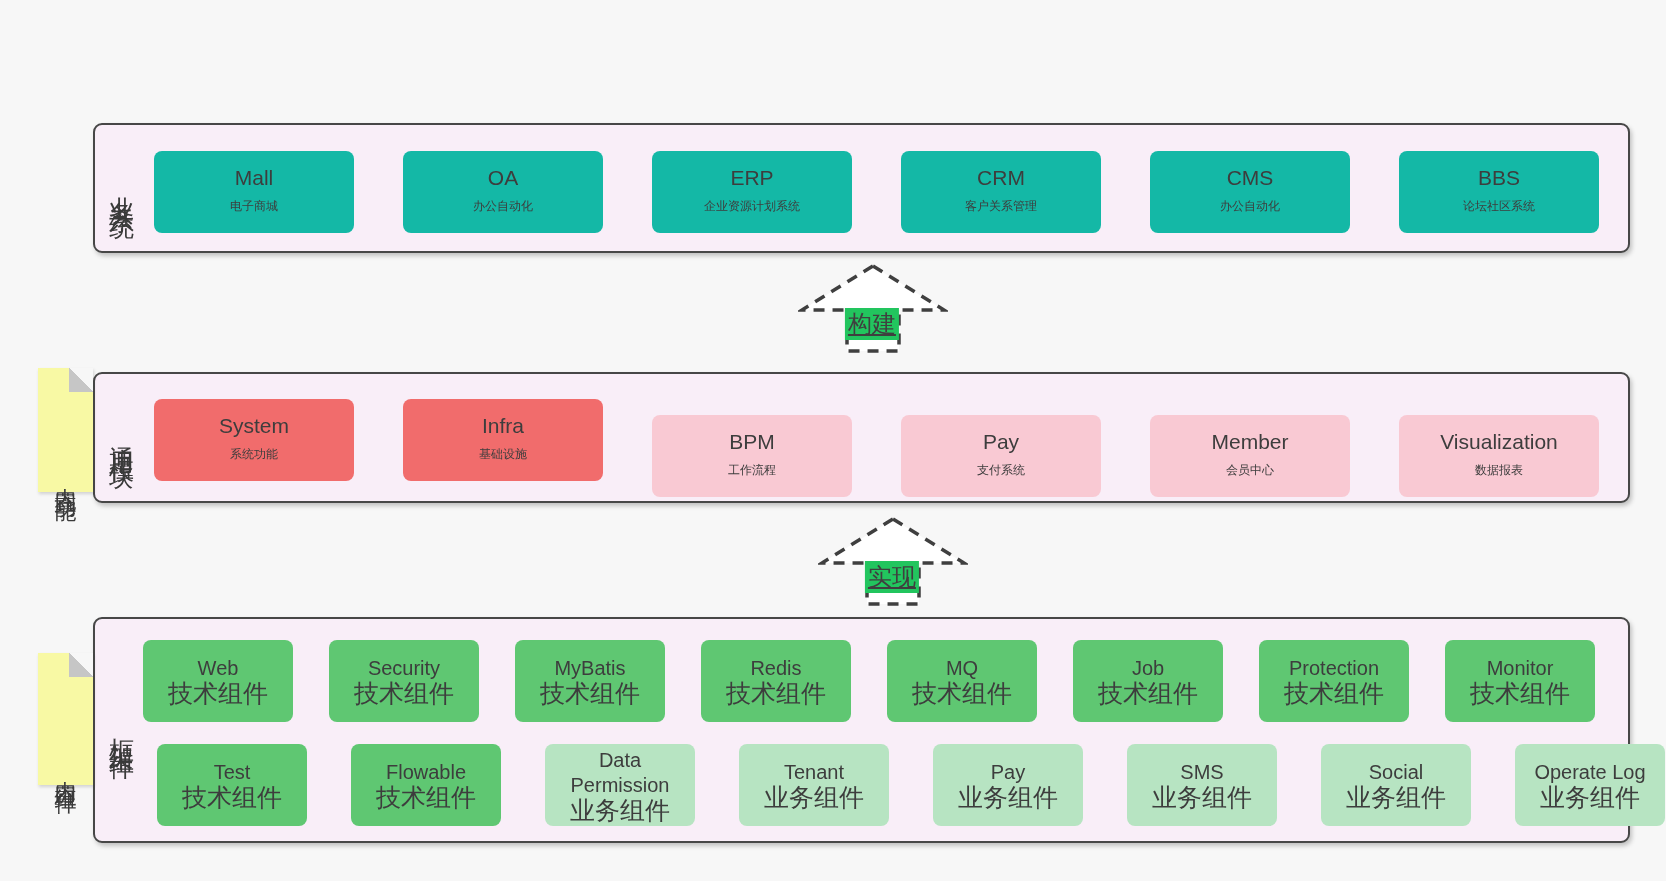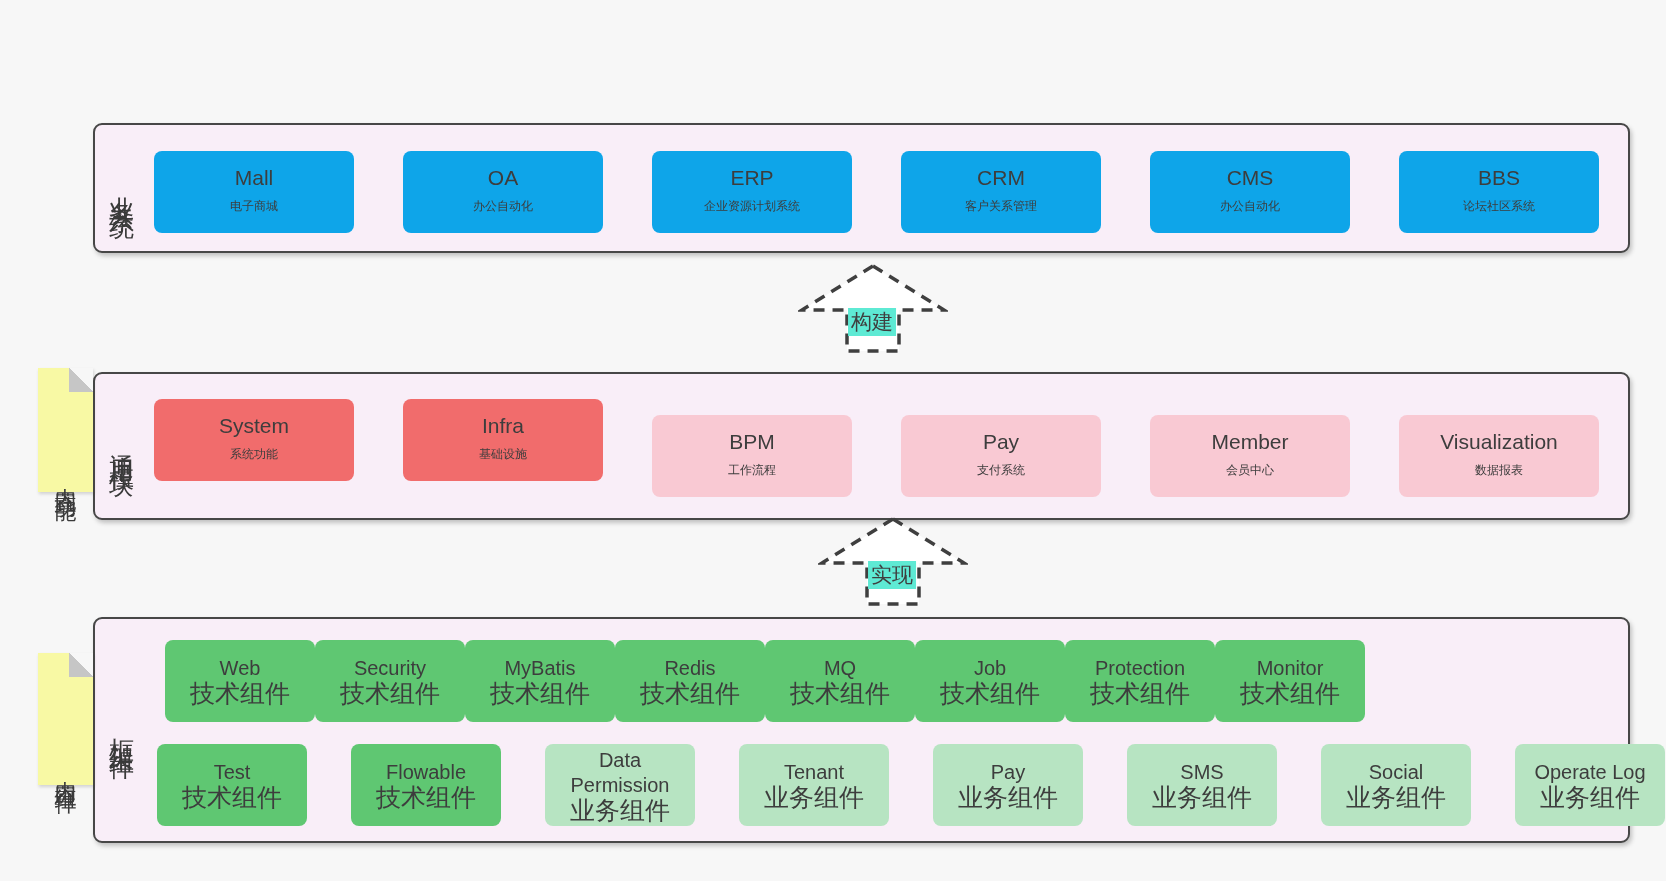--- a/index.html
+++ b/index.html
@@ -10,49 +10,49 @@
     font-family:"Liberation Sans","DejaVu Sans",sans-serif;
     color:#3d3d3d;
   }
   .band {
     position:absolute; left:93px; width:1537px;
     background:#f9eef8;
     border:2px solid #474747; border-radius:9px;
     box-shadow:2px 3px 4px rgba(40,40,40,0.25);
   }
   .band-business   { top:123px; height:130px; }
-  .band-modules    { top:372px; height:148px; }
+  .band-modules    { top:372px; height:131px; }
   .band-components { top:617px; height:226px; }
 
   .band-label {
     position:absolute; left:11px; top:50%; transform:translateY(-50%);
     writing-mode:vertical-rl; text-orientation:upright;
     font-size:25px; letter-spacing:6px; color:#3a3a3a; white-space:nowrap;
   }
 
   .box-row { position:absolute; display:flex; }
   .band-business .box-row  { left:59px; top:26px; gap:49px; }
   .band-modules .box-row   { left:59px; top:25px; gap:49px; }
-  .band-components .row1   { left:70px; top:21px; }
+  .band-components .row1   { left:48px; top:21px; gap:36px; }
   .band-components .row2   { left:62px; top:125px; gap:44px; }
 
   .box {
     display:flex; flex-direction:column; align-items:center; justify-content:center;
     text-align:center; border-radius:8px; padding:0 4px;
   }
   .band-business .box, .band-modules .box { width:200px; height:82px; }
   .band-components .box { width:150px; height:82px; }
 
   .box .name { font-size:21px; line-height:29px; }
   .box .desc { font-size:12px; line-height:29px; }
   .band-components .box .name { font-size:20px; line-height:25px; }
   .band-components .box .desc { font-size:25px; line-height:25px; }
   .name-narrow { max-width:108px; }
 
-  .blue        { background:#0ea5e9; }
+  .blue        { background:#14b8a6; }
   .red         { background:#f16c6c; }
   .pink        { background:#f9c9d3;margin-top:16px; }
   .green       { background:#5fc772; }
   .green-light { background:#b7e4c2; }
 
   .note {
     position:absolute; left:38px; width:55px;
     background:#f8f9a4; z-index:3;
     box-shadow:1px 2px 3px rgba(60,60,60,0.2);
   }
@@ -67,22 +67,22 @@
     writing-mode:vertical-rl; text-orientation:upright;
     font-size:22px; letter-spacing:4px; color:#3a3a3a; white-space:nowrap;
   }
 
   .arrow { position:absolute; width:150px; height:92px; }
   .arrow-build     { left:798px; top:263px; }
   .arrow-implement { left:818px; top:516px; }
   .arrow svg { display:block; width:150px; height:92px; }
   .arrow-label {
     position:absolute; left:50%; top:45px; transform:translateX(-52%);
-    background:#5eead4; padding:0 3px;
-    font-size:21px; color:#3f3f3f; white-space:nowrap;
+    background:#22c55e; padding:0 3px;
+    font-size:24px; color:#3f3f3f; white-space:nowrap;text-decoration:underline;
   }
 </style>
 </head>
 <body>
 
 <div class="stage">
 
   <div class="band band-business">
     <div class="band-label">业务系统</div>
     <div class="box-row">

